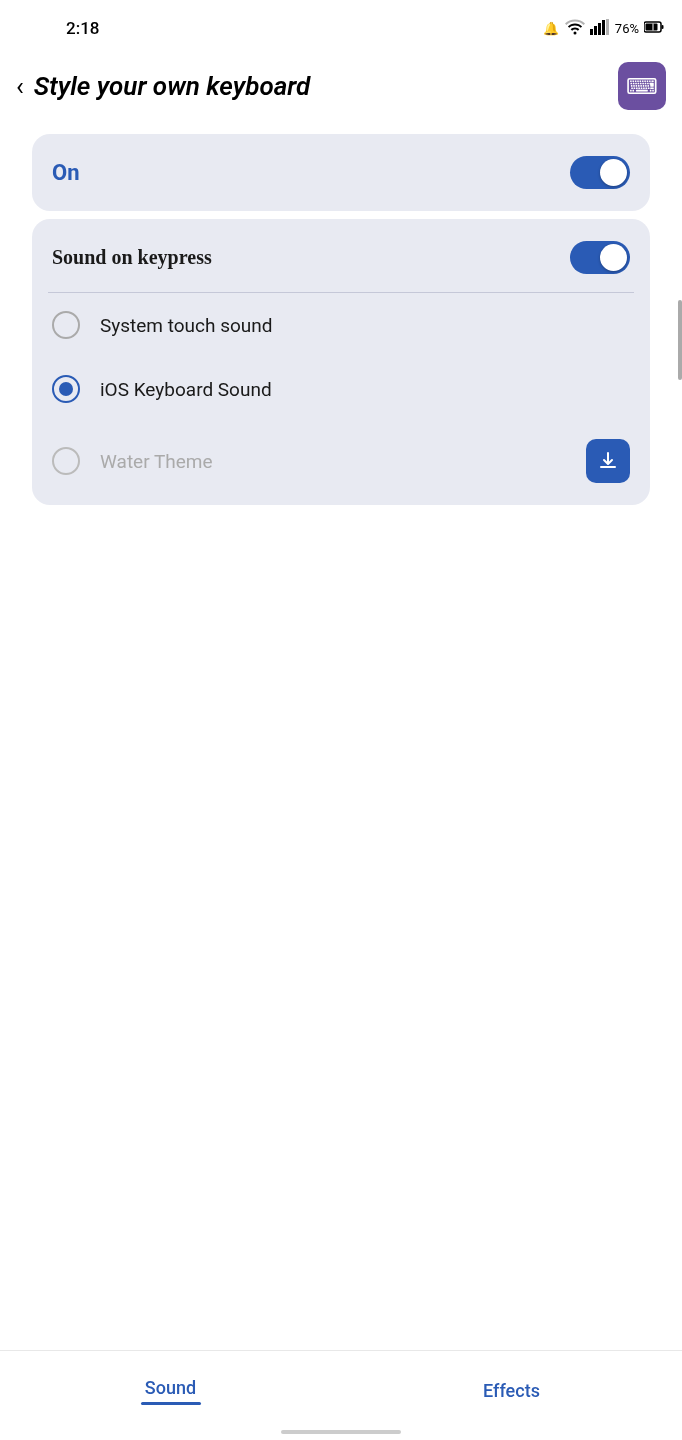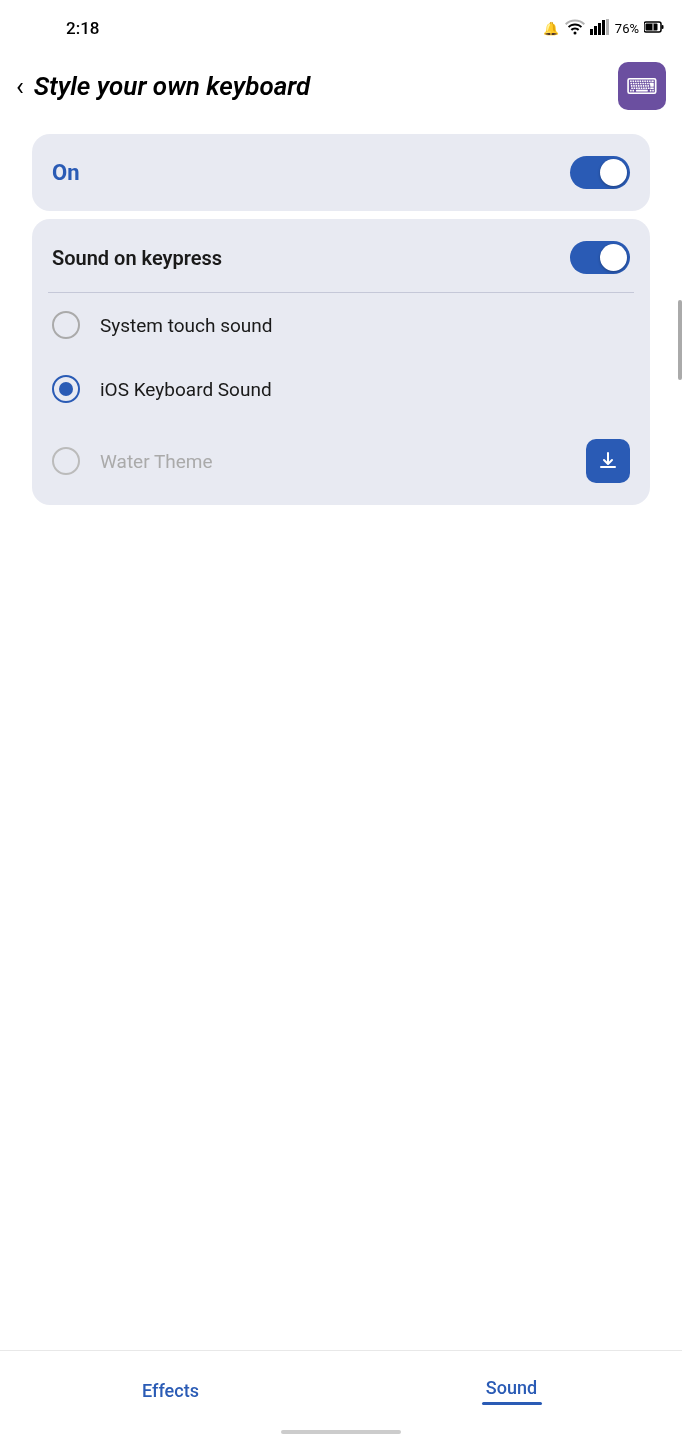--- a/index.html
+++ b/index.html
@@ -92,20 +92,21 @@
     }
     .toggle-label {
       font-size: 22px;
       font-weight: 700;
       color: #2a5bb5;
     }
     .toggle-label-dark {
       font-size: 20px;
       font-weight: 600;
       color: #1a1a1a;
+      font-family: Liberation Serif, serif;
     }
 
     
     .toggle-switch {
       position: relative;
       width: 60px;
       height: 33px;
     }
     .toggle-switch input {
       opacity: 0;
@@ -356,22 +357,22 @@
   </div>
 </div>
 
 <div class="content-area"></div>
 
 <div class="scroll-track">
   <div class="scroll-thumb"></div>
 </div>
 
 <div class="bottom-nav">
-  <div class="nav-item">
-    <span class="nav-label">Effects</span>
-  </div>
   <div class="nav-item active">
     <span class="nav-label">Sound</span>
     <div class="nav-active-bar"></div>
   </div>
+  <div class="nav-item">
+    <span class="nav-label">Effects</span>
+  </div>
 </div>
 
 <div class="home-indicator"></div>
 
 </body></html>

